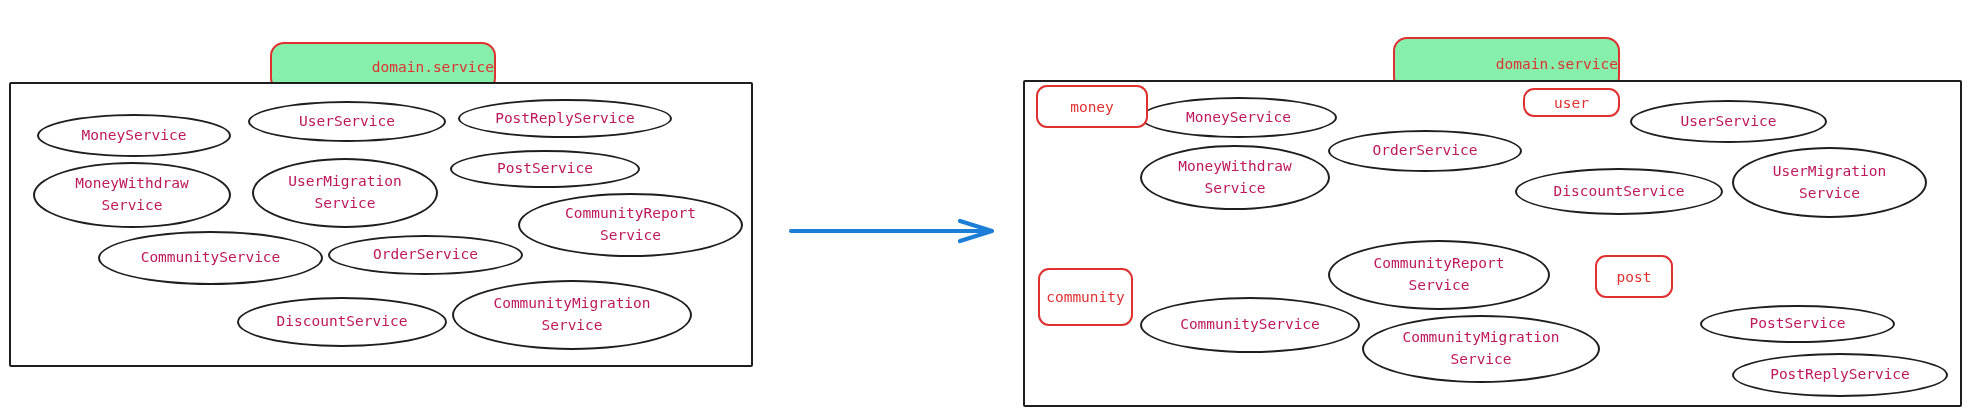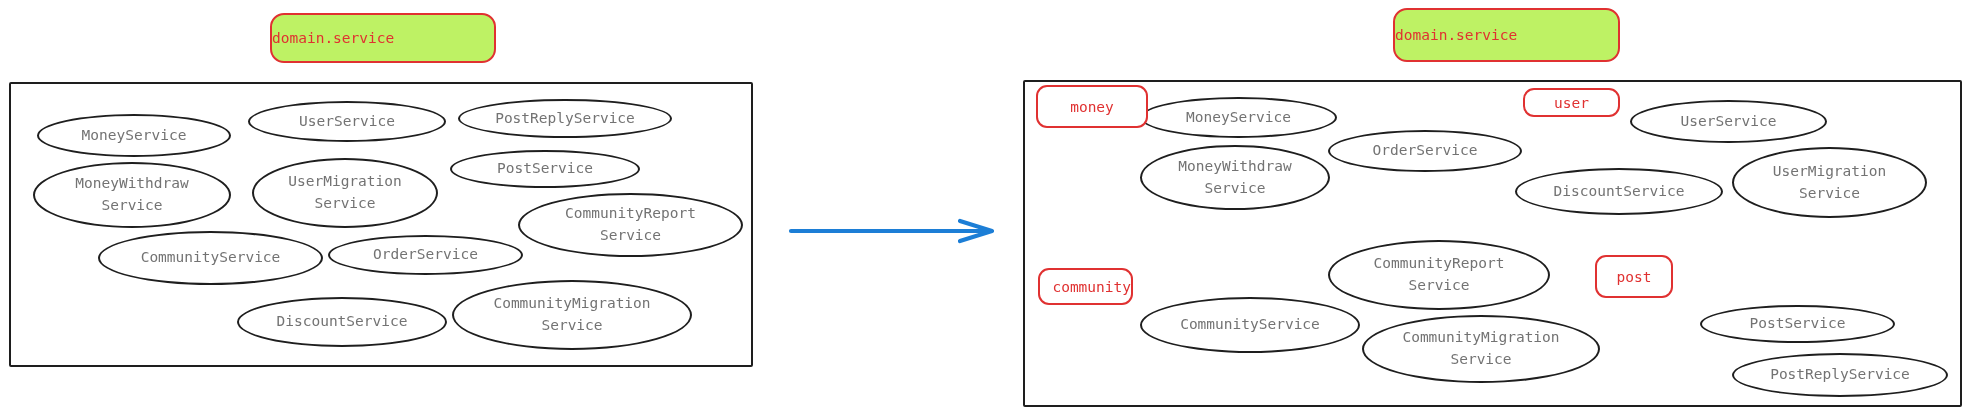--- a/index.html
+++ b/index.html
@@ -14,23 +14,23 @@
     position:absolute;
     border:2.5px solid #1e1e1e;
     border-radius:2px;
     background:#ffffff;
     box-sizing:border-box;
   }
   .title-box{
     position:absolute;
     border:2.5px solid #e03131;
     border-radius:14px;
-    background:#bef264;
+    background:#86efac;
     box-sizing:border-box;
-    display:flex;align-items:center;justify-content:flex-start;
+    display:flex;align-items:center;justify-content:flex-end;margin-top:29px;
   }
   .title-box span{
     color:#e03131;
     font-size:14.5px;
     white-space:nowrap;
   }
   .group-label{
     position:absolute;
     border:2.5px solid #e03131;
     border-radius:11px;
@@ -47,21 +47,21 @@
   .ellipse{
     position:absolute;
     border:2.5px solid #1e1e1e;
     border-radius:50%;
     background:#ffffff;
     box-sizing:border-box;
     display:flex;align-items:center;justify-content:center;
     z-index:2;
   }
   .ellipse span{
-    color:#737373;
+    color:#be185d;
     font-size:14.5px;
     line-height:1.5;
     text-align:center;
     white-space:pre-line;
   }
   #arrow-svg{position:absolute;z-index:4;}
 </style>
 </head>
 <body>
 
@@ -119,21 +119,21 @@
     <span>domain.service</span>
   </div>
   <div class="panel-box" style="position: absolute; left: 1023px; top: 80px; width: 939px; height: 327px;"></div>
   <div id="right-groups">
       <div class="group-label" style="left: 1036px; top: 85px; width: 112px; height: 43px;">
         <span>money</span>
       </div>
       <div class="group-label" style="left: 1523px; top: 88px; width: 97px; height: 29px;">
         <span>user</span>
       </div>
-      <div class="group-label" style="left: 1038px; top: 268px; width: 95px; height: 37px; justify-content: flex-end;">
+      <div class="group-label" style="left: 1038px; top: 268px; width: 95px; height: 58px;">
         <span>community</span>
       </div>
       <div class="group-label" style="left: 1595px; top: 255px; width: 78px; height: 43px;">
         <span>post</span>
       </div>
     </div>
   <div id="right-services">
       <div class="ellipse" style="left: 1140px; top: 97px; width: 197px; height: 41px;">
         <span>MoneyService</span>
       </div>

